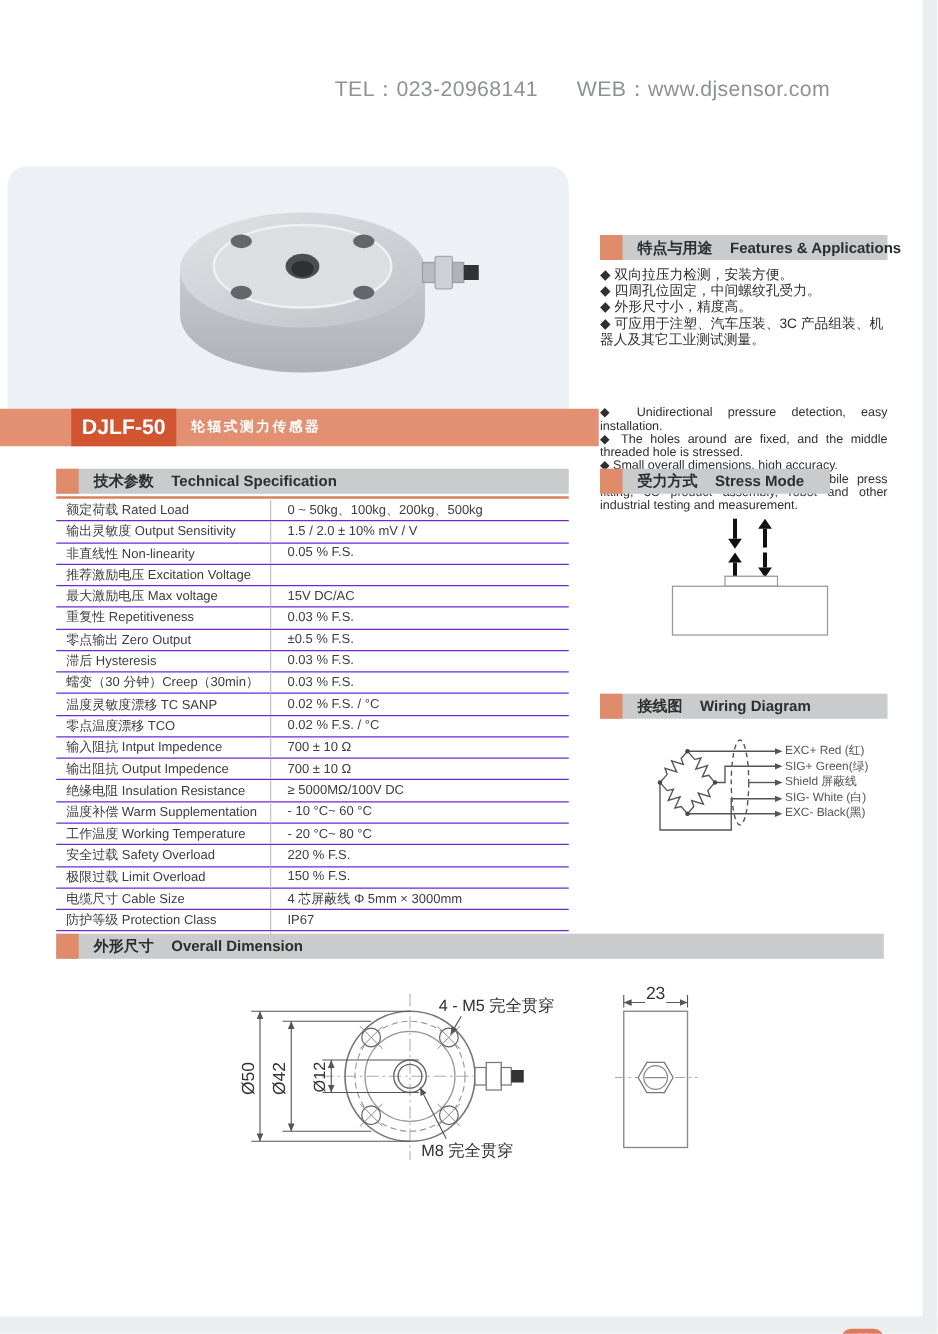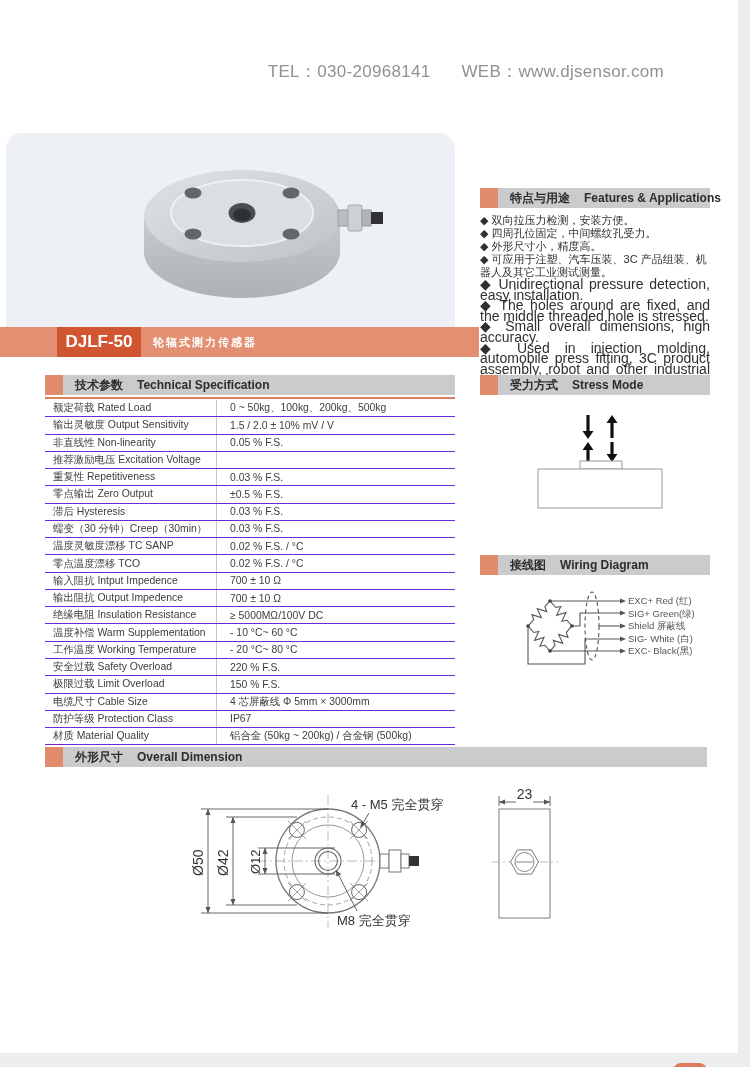--- a/index.html
+++ b/index.html
@@ -41,26 +41,26 @@
   .spec-table{margin-top:1px;}
   .spec-row{display:grid;grid-template-columns:172px 1fr;height:16.28px;
     border-bottom:1px solid #6d28d9;font-size:10.4px;color:#3d3d3d;}
   .spec-row .c1{padding-left:8px;border-right:1px solid #c6c6c6;display:flex;align-items:center;white-space:nowrap;}
   .spec-row .c2{padding-left:13px;display:flex;align-items:center;white-space:nowrap;}
 
   
   .features{left:480px;top:188px;width:230px;}
   .features .sec-bar{width:230px;}
   .f-zh{margin-top:6px;font-size:11px;line-height:13px;color:#2f2f2f;}
-  .f-en{font-size:14px;line-height:10.6px;color:#2f2f2f;text-align:justify;}
+  .f-en{font-size:10px;line-height:10.6px;color:#2f2f2f;text-align:justify;margin-top:47px;}
   .f-zh div,.f-en div{margin:0;}
 
   
   .stress{left:480px;top:375px;width:230px;}
-  .stress .sec-bar{width:230px;text-align:right;}
+  .stress .sec-bar{width:184px;text-align:right;}
 
   
   .wiring{left:480px;top:555px;width:240px;}
   .wiring .sec-bar{width:230px;}
   .wire-labels{left:628px;top:595px;width:120px;}
   .wire-labels .wl{height:12.55px;line-height:12.55px;font-size:9.5px;color:#555;white-space:nowrap;}
 
   
   .dim{left:45px;top:747px;width:662px;}
   .dim .sec-bar{width:662px;}
@@ -72,21 +72,21 @@
   svg{display:block;}
   svg text{font-family:"Liberation Sans","DejaVu Sans",sans-serif;}
 </style>
 </head>
 <body>
 
 <div class="abs edge-right"></div>
 <div class="abs edge-bottom"></div>
 
 <div class="abs contact">
-  <span class="grp"><span>TEL：</span><span>030-20968141</span></span>
+  <span class="grp"><span>TEL：</span><span>023-20968141</span></span>
   <span class="grp"><span>WEB：</span><span>www.djsensor.com</span></span>
 </div>
 
 <div class="abs card"></div>
 <svg class="abs" style="left:130px;top:160px;" width="260" height="145" viewBox="0 0 260 145" aria-label="load cell photo">
   <defs>
     <linearGradient id="gSide" x1="0" y1="0" x2="0" y2="1">
       <stop offset="0" stop-color="#c6c9cd"></stop>
         <stop offset="1" stop-color="#aeb2b7"></stop>
     </linearGradient>
@@ -141,20 +141,24 @@
 
       <div class="spec-row">
         <div class="c1">非直线性 Non-linearity</div>
         <div class="c2">0.05 % F.S.</div>
       </div>
 
       <div class="spec-row">
         <div class="c1">推荐激励电压 Excitation Voltage</div>
       </div>
 
+      <div class="spec-row">
+        <div class="c1">最大激励电压 Max voltage</div>
+        <div class="c2">15V DC/AC</div>
+      </div>
 
       <div class="spec-row">
         <div class="c1">重复性 Repetitiveness</div>
         <div class="c2">0.03 % F.S.</div>
       </div>
 
       <div class="spec-row">
         <div class="c1">零点输出 Zero Output</div>
         <div class="c2">±0.5 % F.S.</div>
       </div>

